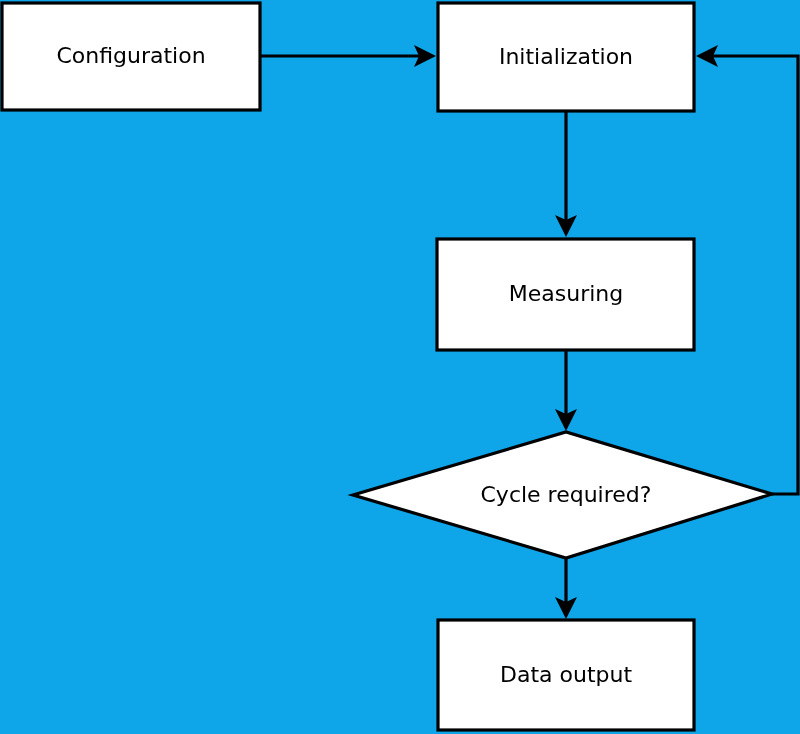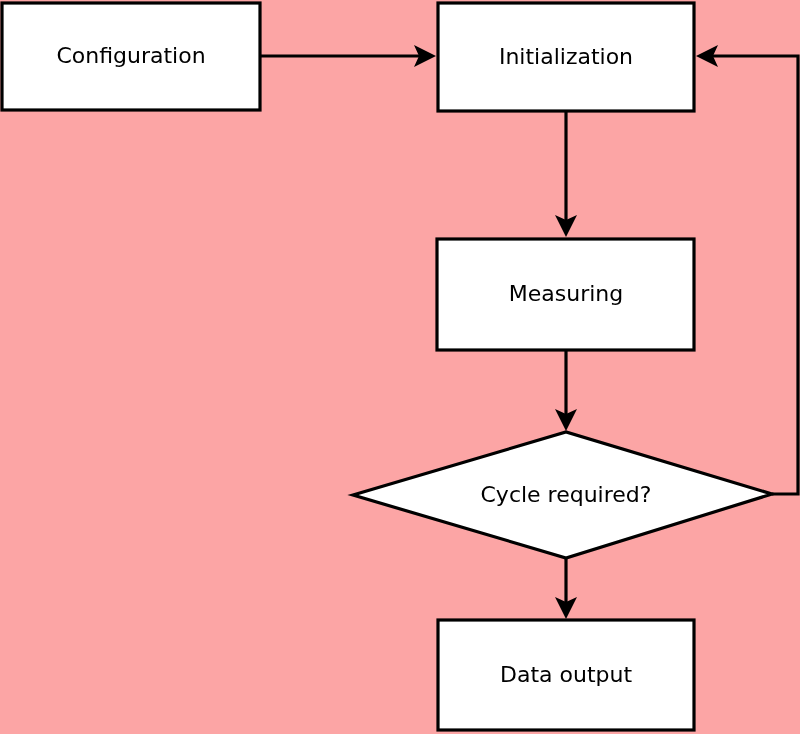--- a/index.html
+++ b/index.html
@@ -8,21 +8,21 @@
     padding: 0;
     background: #ffffff;
   }
   body {
     font-family: "DejaVu Sans", sans-serif;
   }
   #diagram-root {
     position: relative;
     width: 800px;
     height: 734px;
-    background: #fca5a5;
+    background: #0ea5e9;
     overflow: hidden;
   }
   #flow-svg {
     position: absolute;
     top: 0;
     left: 0;
     width: 800px;
     height: 734px;
     display: block;
   }

